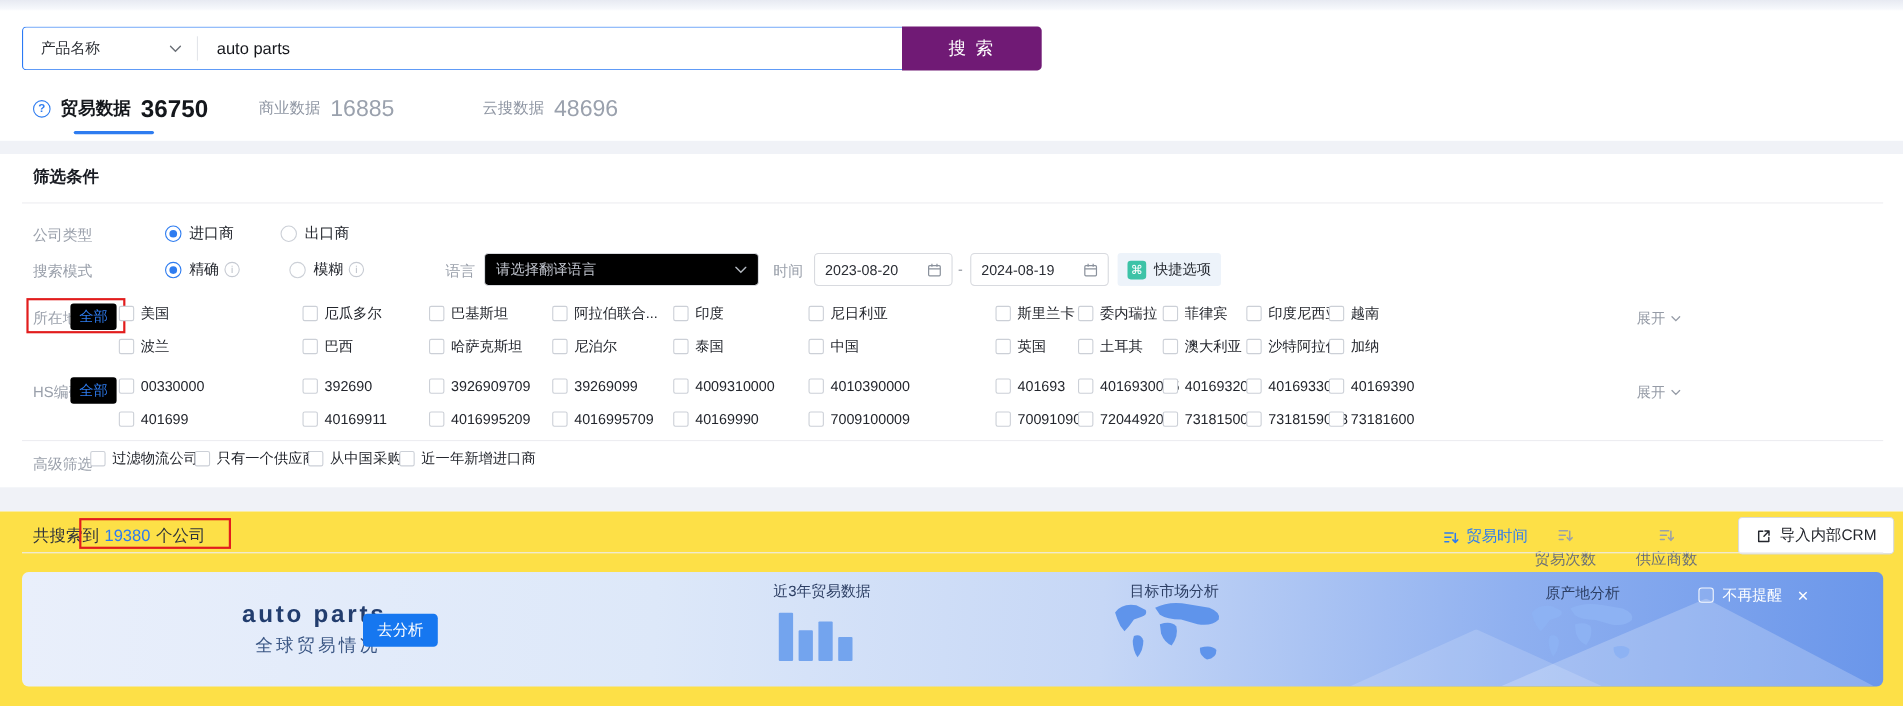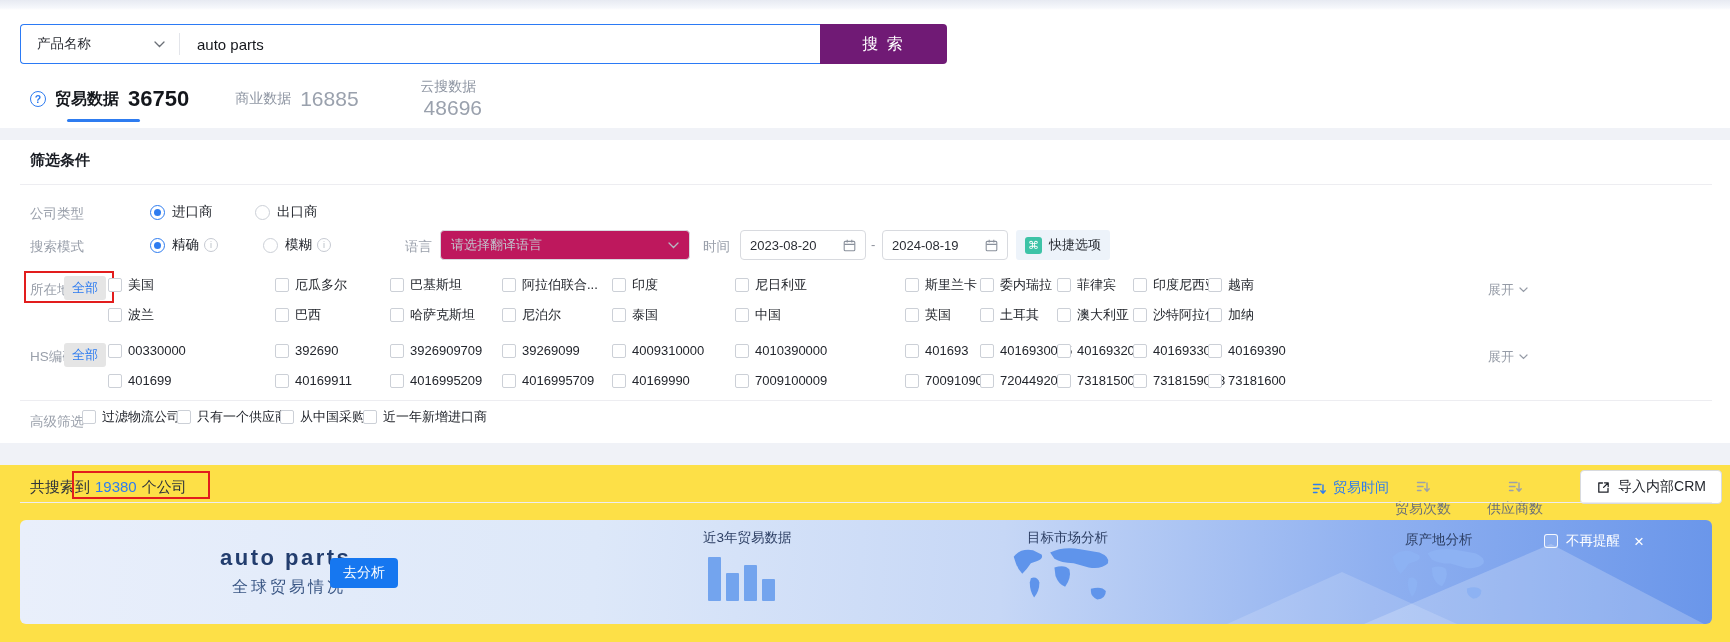--- a/index.html
+++ b/index.html
@@ -30,21 +30,21 @@
   
   .tabs { position:absolute; left:30px; top:82px; display:flex; align-items:center; height:34px; }
   .tab { display:flex; align-items:center; cursor:pointer; }
   .q-icon { width:16px; height:16px; border:1px solid #2e7cf0; border-radius:50%; color:#2e7cf0;
             font-size:10.5px; font-weight:700; display:flex; align-items:center; justify-content:center;
             margin-right:9px; }
   .tab-active .tab-label { font-size:16px; font-weight:700; color:#14171c; }
   .tab-active .tab-value { font-size:22px; font-weight:700; color:#14171c; margin-left:9px; }
   .tab-g .tab-label { font-size:14px; color:#8f96a3; }
   .tab-g .tab-value { font-size:21px; color:#9aa1ad; margin-left:9px; font-weight:500; }
-  .tab2 { margin-left:46px; } .tab3 { margin-left:56px;flex-direction:column; }
+  .tab2 { margin-left:46px; } .tab3 { margin-left:80px; }
   .tab-underline { position:absolute; left:67px; top:119px; width:73px; height:3px;
                    background:#2e7cf0; border-radius:2px; }
 
   
   .fpanel { position:absolute; left:0; top:140px; width:1730px; height:302px; background:#fff; }
   .f-title { position:absolute; left:30px; top:11px; font-size:15px; font-weight:700; color:#181b22; }
   .hr { position:absolute; left:20px; right:18px; height:1px; background:#ededf1; }
   .f-hr1 { top:44px; } .f-hr2 { top:260px; }
   .flabel { position:absolute; font-size:13.5px; color:#9aa0ab; white-space:nowrap; }
 
@@ -53,37 +53,37 @@
   .radio { width:15px; height:15px; border-radius:50%; margin-right:7px; position:relative;
            background:#fff; border:1px solid #ccd0d7; flex-shrink:0; }
   .radio.on { border-color:#2e7cf0; }
   .radio.on::after { content:""; position:absolute; left:3px; top:3px; width:7px; height:7px;
                      border-radius:50%; background:#2e7cf0; }
   .info-i { width:14px; height:14px; border:1px solid #c6cad2; border-radius:50%; color:#b7bcc5;
             font-size:9px; margin-left:5px; display:inline-flex; align-items:center;
             justify-content:center; font-style:normal; }
 
   .selectbox { position:absolute; left:440px; top:90px; width:250px; height:30px;
-               border:1px solid #d8dadf; border-radius:4px; background:#be185d; display:flex;
+               border:1px solid #d8dadf; border-radius:4px; background:#000000; display:flex;
                align-items:center; justify-content:space-between; padding:0 10px; cursor:pointer; }
   .placeholder { font-size:13px; color:#c2c6cf; }
   .datebox { position:absolute; top:90px; width:126px; height:30px; border:1px solid #d8dadf;
              border-radius:4px; background:#fff; display:flex; align-items:center;
              justify-content:space-between; padding:0 9px; cursor:pointer; }
   .dateval { font-size:13px; color:#2a2d34; }
   .datesep { position:absolute; left:871px; top:97px; font-size:13px; color:#8b909a; }
   .quickbtn { position:absolute; left:1016px; top:90px; height:30px; background:#edf3fa;
               border-radius:3px; display:flex; align-items:center; gap:7px; padding:0 9px;
               cursor:pointer; }
   .cmd { width:17px; height:17px; background:#3dc3a7; border-radius:3px; color:#fff;
          font-size:11px; display:flex; align-items:center; justify-content:center; }
   .quicktext { font-size:13px; color:#262a31; }
 
   .badge-all { position:absolute; left:64px; padding:3px 8px; font-size:13px; color:#2e7cf0;
-               background:#e5e5e5; border-radius:3px; cursor:pointer; }
+               background:#000000; border-radius:3px; cursor:pointer; }
   .optline { position:absolute; left:0; height:26px; width:1730px; }
   .cb { position:absolute; top:0; display:flex; align-items:center; white-space:nowrap; cursor:pointer; }
   .cb .box { width:14px; height:14px; border:1px solid #ccd0d7; border-radius:2px; background:#fff;
              margin-right:6px; flex-shrink:0; }
   .cb .t { font-size:13px; color:#23262d; }
   .optline .cb:nth-of-type(1){left:108px} .optline .cb:nth-of-type(2){left:275px}
   .optline .cb:nth-of-type(3){left:390px} .optline .cb:nth-of-type(4){left:502px}
   .optline .cb:nth-of-type(5){left:612px} .optline .cb:nth-of-type(6){left:735px}
   .optline .cb:nth-of-type(7){left:905px} .optline .cb:nth-of-type(8){left:980px}
   .optline .cb:nth-of-type(9){left:1057px} .optline .cb:nth-of-type(10){left:1133px}

